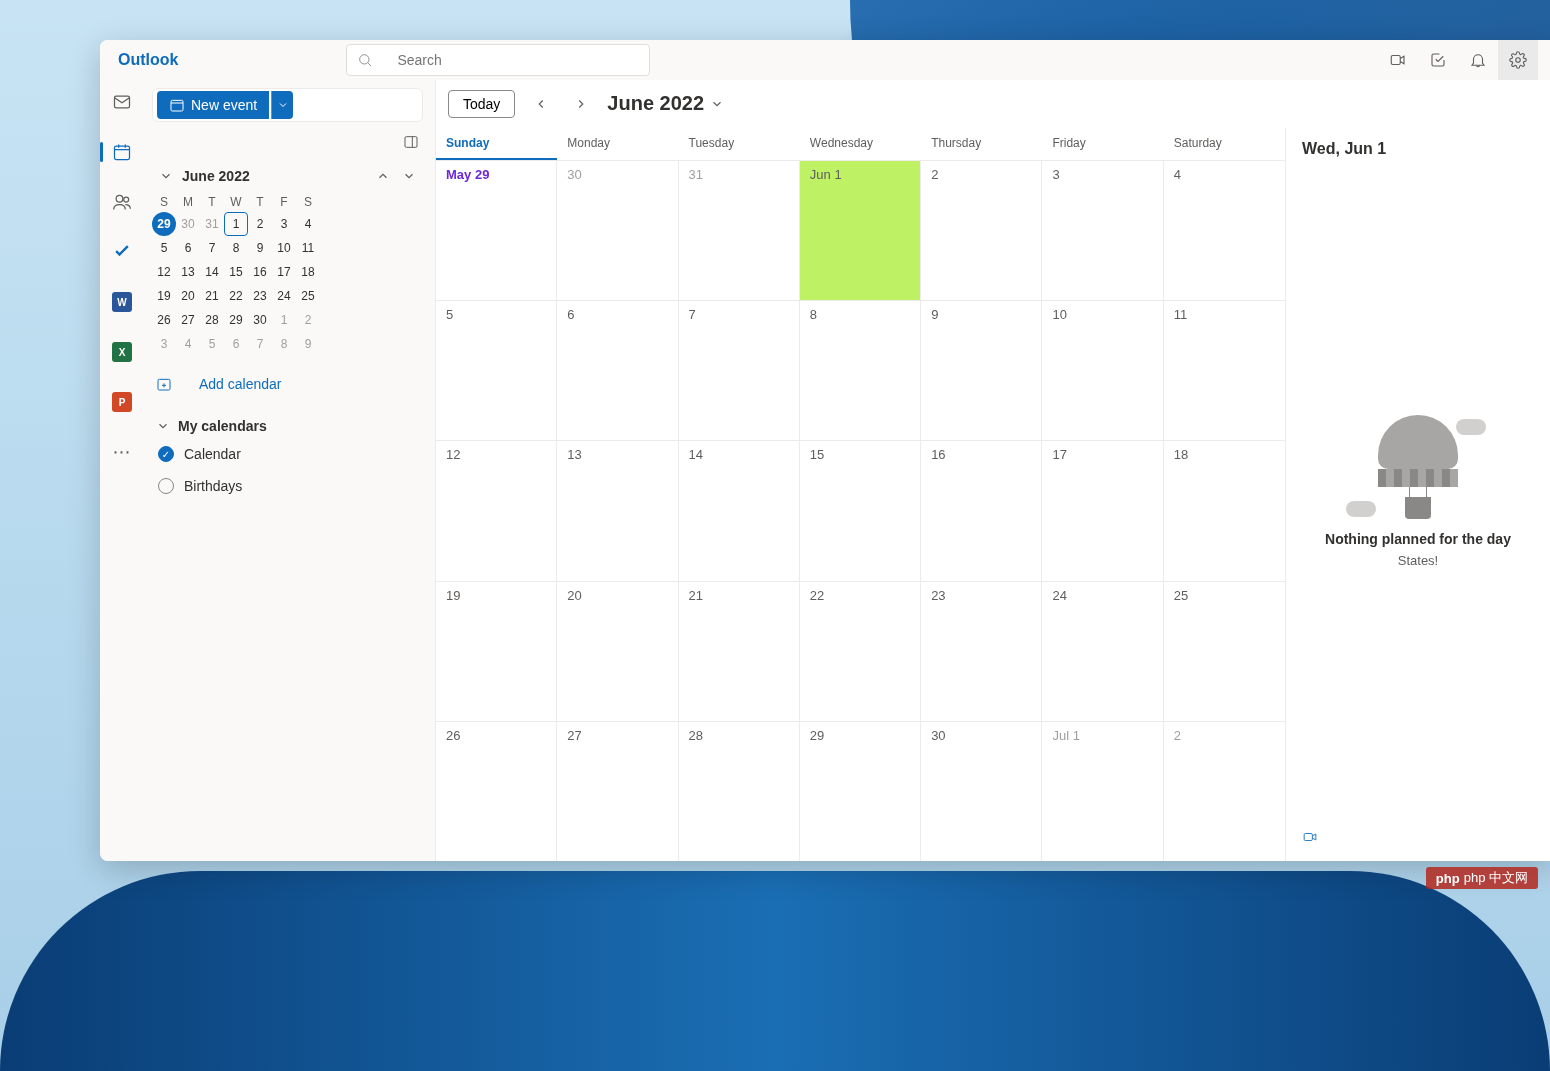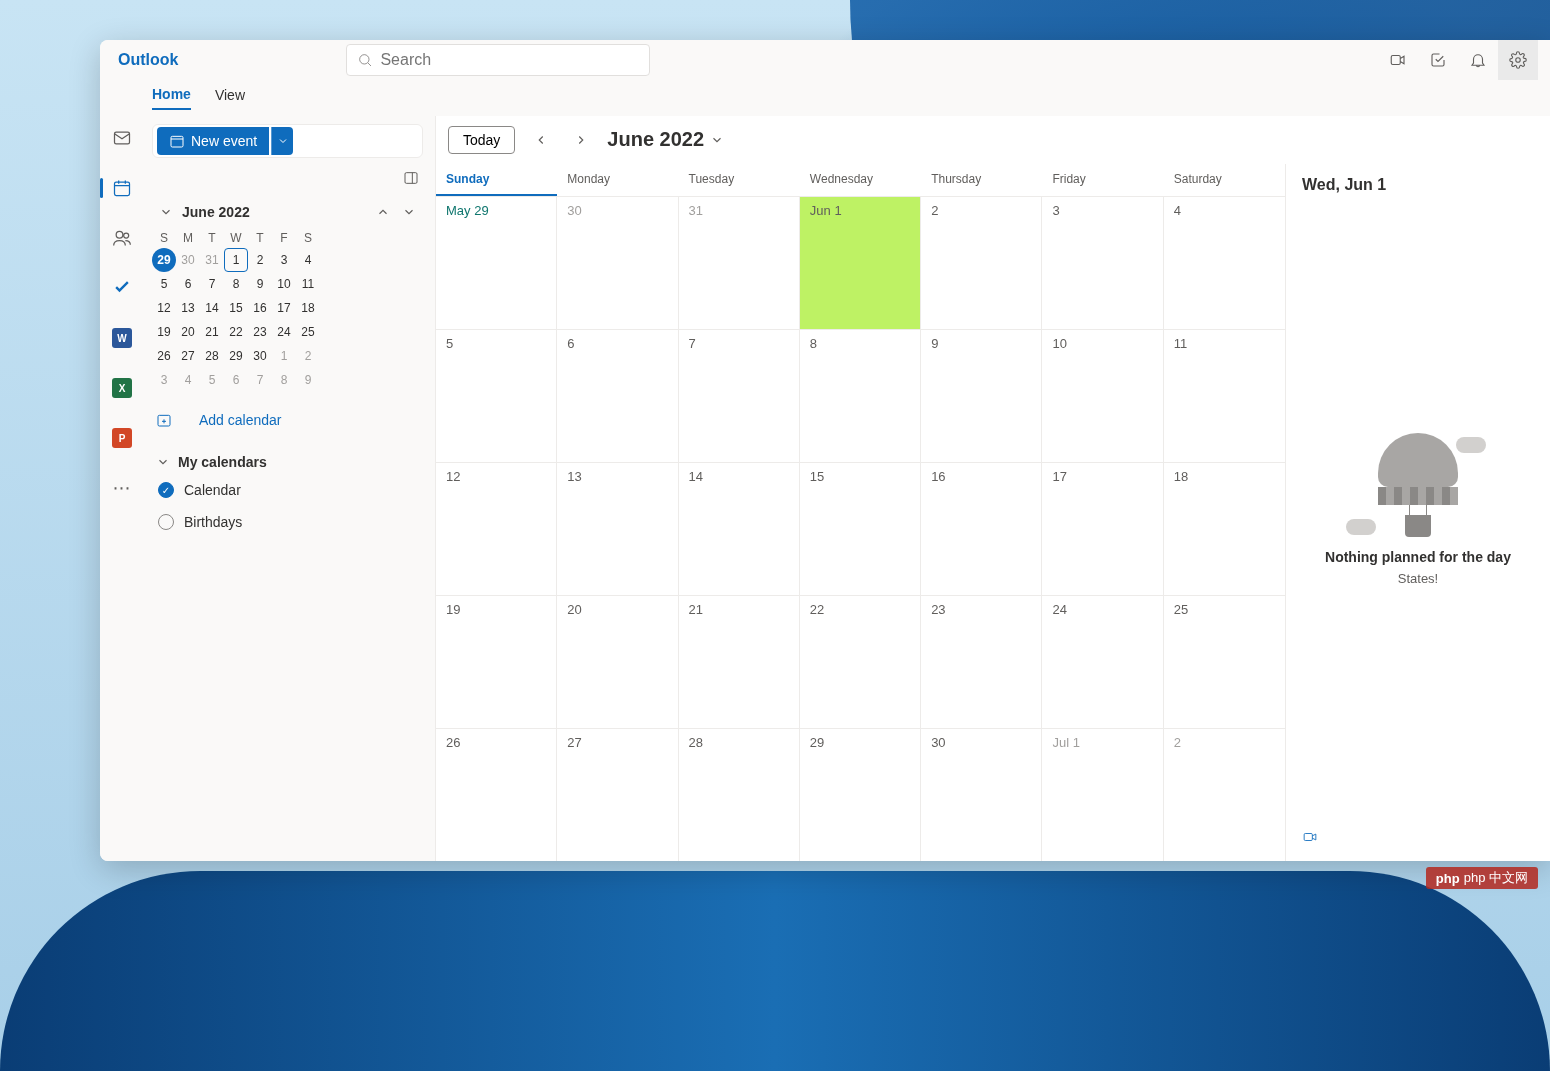--- a/index.html
+++ b/index.html
@@ -7,21 +7,21 @@
 .desktop-bg { position: absolute; inset: 0; background: radial-gradient(ellipse 800px 600px at 75% 20%, #1a6eb4 0%, transparent 50%), linear-gradient(180deg, #c8e4f4 0%, #a8cfe8 100%); }
 .wave1 { position: absolute; top: 0; right: 0; width: 700px; height: 400px; border-radius: 0 0 0 400px; background: linear-gradient(135deg, #1560a8, #0d4a8a); opacity: 0.9; }
 .wave2 { position: absolute; bottom: 0; left: 0; right: 0; height: 200px; background: linear-gradient(90deg, #0a3d75, #1a6eb4, #0a3d75); border-radius: 300px 300px 0 0; }
 
 .window { position: absolute; top: 40px; left: 100px; right: 0; bottom: 210px; background: #faf9f8; border-radius: 8px 0 0 8px; box-shadow: 0 8px 32px rgba(0,0,0,0.2); display: flex; flex-direction: column; overflow: hidden; }
 
 .titlebar { height: 40px; display: flex; align-items: center; padding: 0 12px; background: #faf9f8; }
 .app-title { color: #0f6cbd; font-size: 16px; font-weight: 600; padding-left: 6px; }
 .search-wrap { margin-left: 168px; flex: 0 0 304px; height: 32px; background: #fff; border: 1px solid #e1dfdd; border-radius: 4px; display: flex; align-items: center; padding: 0 10px; }
 .search-wrap svg { width: 16px; height: 16px; stroke: #605e5c; fill: none; }
-.search-wrap input { border: none; outline: none; flex: 1; margin-left: 7px; font-size: 16px; color: #323130; background: transparent; }
+.search-wrap input { border: none; outline: none; flex: 1; margin-left: 24px; font-size: 14px; color: #323130; background: transparent; }
 .titlebar-spacer { flex: 1; }
 .titlebar-icons { display: flex; gap: 0; }
 .ti-btn { width: 40px; height: 40px; display: flex; align-items: center; justify-content: center; cursor: pointer; }
 .ti-btn svg { width: 18px; height: 18px; stroke: #605e5c; fill: none; stroke-width: 1.5; }
 .ti-btn.active { background: #eaeaea; }
 
 .tabbar { height: 36px; display: flex; align-items: center; padding-left: 52px; gap: 24px; background: #faf9f8; }
 .tab { font-size: 14px; color: #323130; cursor: pointer; padding-bottom: 6px; }
 .tab.active { color: #0f6cbd; border-bottom: 2px solid #0f6cbd; font-weight: 600; }
 
@@ -78,21 +78,21 @@
 
 .cal-grid-wrap { flex: 1; display: flex; overflow: hidden; }
 .cal-grid { flex: 1; display: flex; flex-direction: column; border-right: 1px solid #edebe9; }
 .dayhead-row { display: grid; grid-template-columns: repeat(7, 1fr); height: 32px; }
 .dayhead { font-size: 12px; color: #605e5c; padding: 8px 10px; }
 .dayhead.active { border-bottom: 2px solid #0f6cbd; color: #0f6cbd; font-weight: 600; }
 .week-row { display: grid; grid-template-columns: repeat(7, 1fr); flex: 1; border-top: 1px solid #edebe9; }
 .daycell { border-right: 1px solid #edebe9; padding: 6px 10px; font-size: 13px; color: #605e5c; cursor: pointer; }
 .daycell:last-child { border-right: none; }
 .daycell.other { color: #a19f9d; }
-.daycell.month-start { color: #0f766e; font-weight: 400; }
+.daycell.month-start { color: #6d28d9; font-weight: 700; }
 .daycell.selected { background: #bef264; }
 
 .detail { width: 264px; padding: 12px 16px; display: flex; flex-direction: column; }
 .detail-title { font-size: 16px; font-weight: 600; color: #323130; }
 .empty-state { flex: 1; display: flex; flex-direction: column; align-items: center; justify-content: center; gap: 6px; }
 .balloon { width: 100px; height: 110px; position: relative; }
 .balloon-top { width: 80px; height: 54px; background: #a8a6a4; border-radius: 40px 40px 10px 10px; margin: 0 auto; }
 .balloon-band { width: 80px; height: 18px; background: repeating-linear-gradient(90deg, #8a8886 0 8px, #a8a6a4 8px 16px); margin: 0 auto; }
 .balloon-basket { width: 26px; height: 22px; background: #8a8886; margin: 10px auto 0; border-radius: 0 0 4px 4px; position: relative; }
 .balloon-basket::before, .balloon-basket::after { content:""; position:absolute; top:-10px; width:1px; height:10px; background:#8a8886; }
@@ -146,24 +146,20 @@
         </div>
       <div class="ti-btn active">
           <svg viewBox="0 0 24 24">
             <circle cx="12" cy="12" r="3"></circle>
             <path d="M19.4 15a1.7 1.7 0 00.3 1.8l.1.1a2 2 0 11-2.8 2.8l-.1-.1a1.7 1.7 0 00-1.8-.3 1.7 1.7 0 00-1 1.5V21a2 2 0 11-4 0v-.1a1.7 1.7 0 00-1-1.5 1.7 1.7 0 00-1.8.3l-.1.1a2 2 0 11-2.8-2.8l.1-.1a1.7 1.7 0 00.3-1.8 1.7 1.7 0 00-1.5-1H3a2 2 0 110-4h.1a1.7 1.7 0 001.5-1 1.7 1.7 0 00-.3-1.8l-.1-.1a2 2 0 112.8-2.8l.1.1a1.7 1.7 0 001.8.3 1.7 1.7 0 001-1.5V3a2 2 0 114 0v.1a1.7 1.7 0 001 1.5 1.7 1.7 0 001.8-.3l.1-.1a2 2 0 112.8 2.8l-.1.1a1.7 1.7 0 00-.3 1.8 1.7 1.7 0 001.5 1H21a2 2 0 110 4h-.1a1.7 1.7 0 00-1.5 1z"></path>
           </svg>
         </div>
     </div>
   </div>
 
-  <div class="tabbar">
-    <span class="tab active">Home</span>
-    <span class="tab">View</span>
-  </div>
 
   <div class="body-row">
 
     <div class="apprail">
       <div class="rail-item">
           <svg viewBox="0 0 24 24" stroke="#605e5c" fill="none" stroke-width="1.5">
             <rect x="3" y="5" width="18" height="14" rx="2"></rect>
             <path d="M3 7l9 6 9-6"></path>
           </svg>
         </div>

